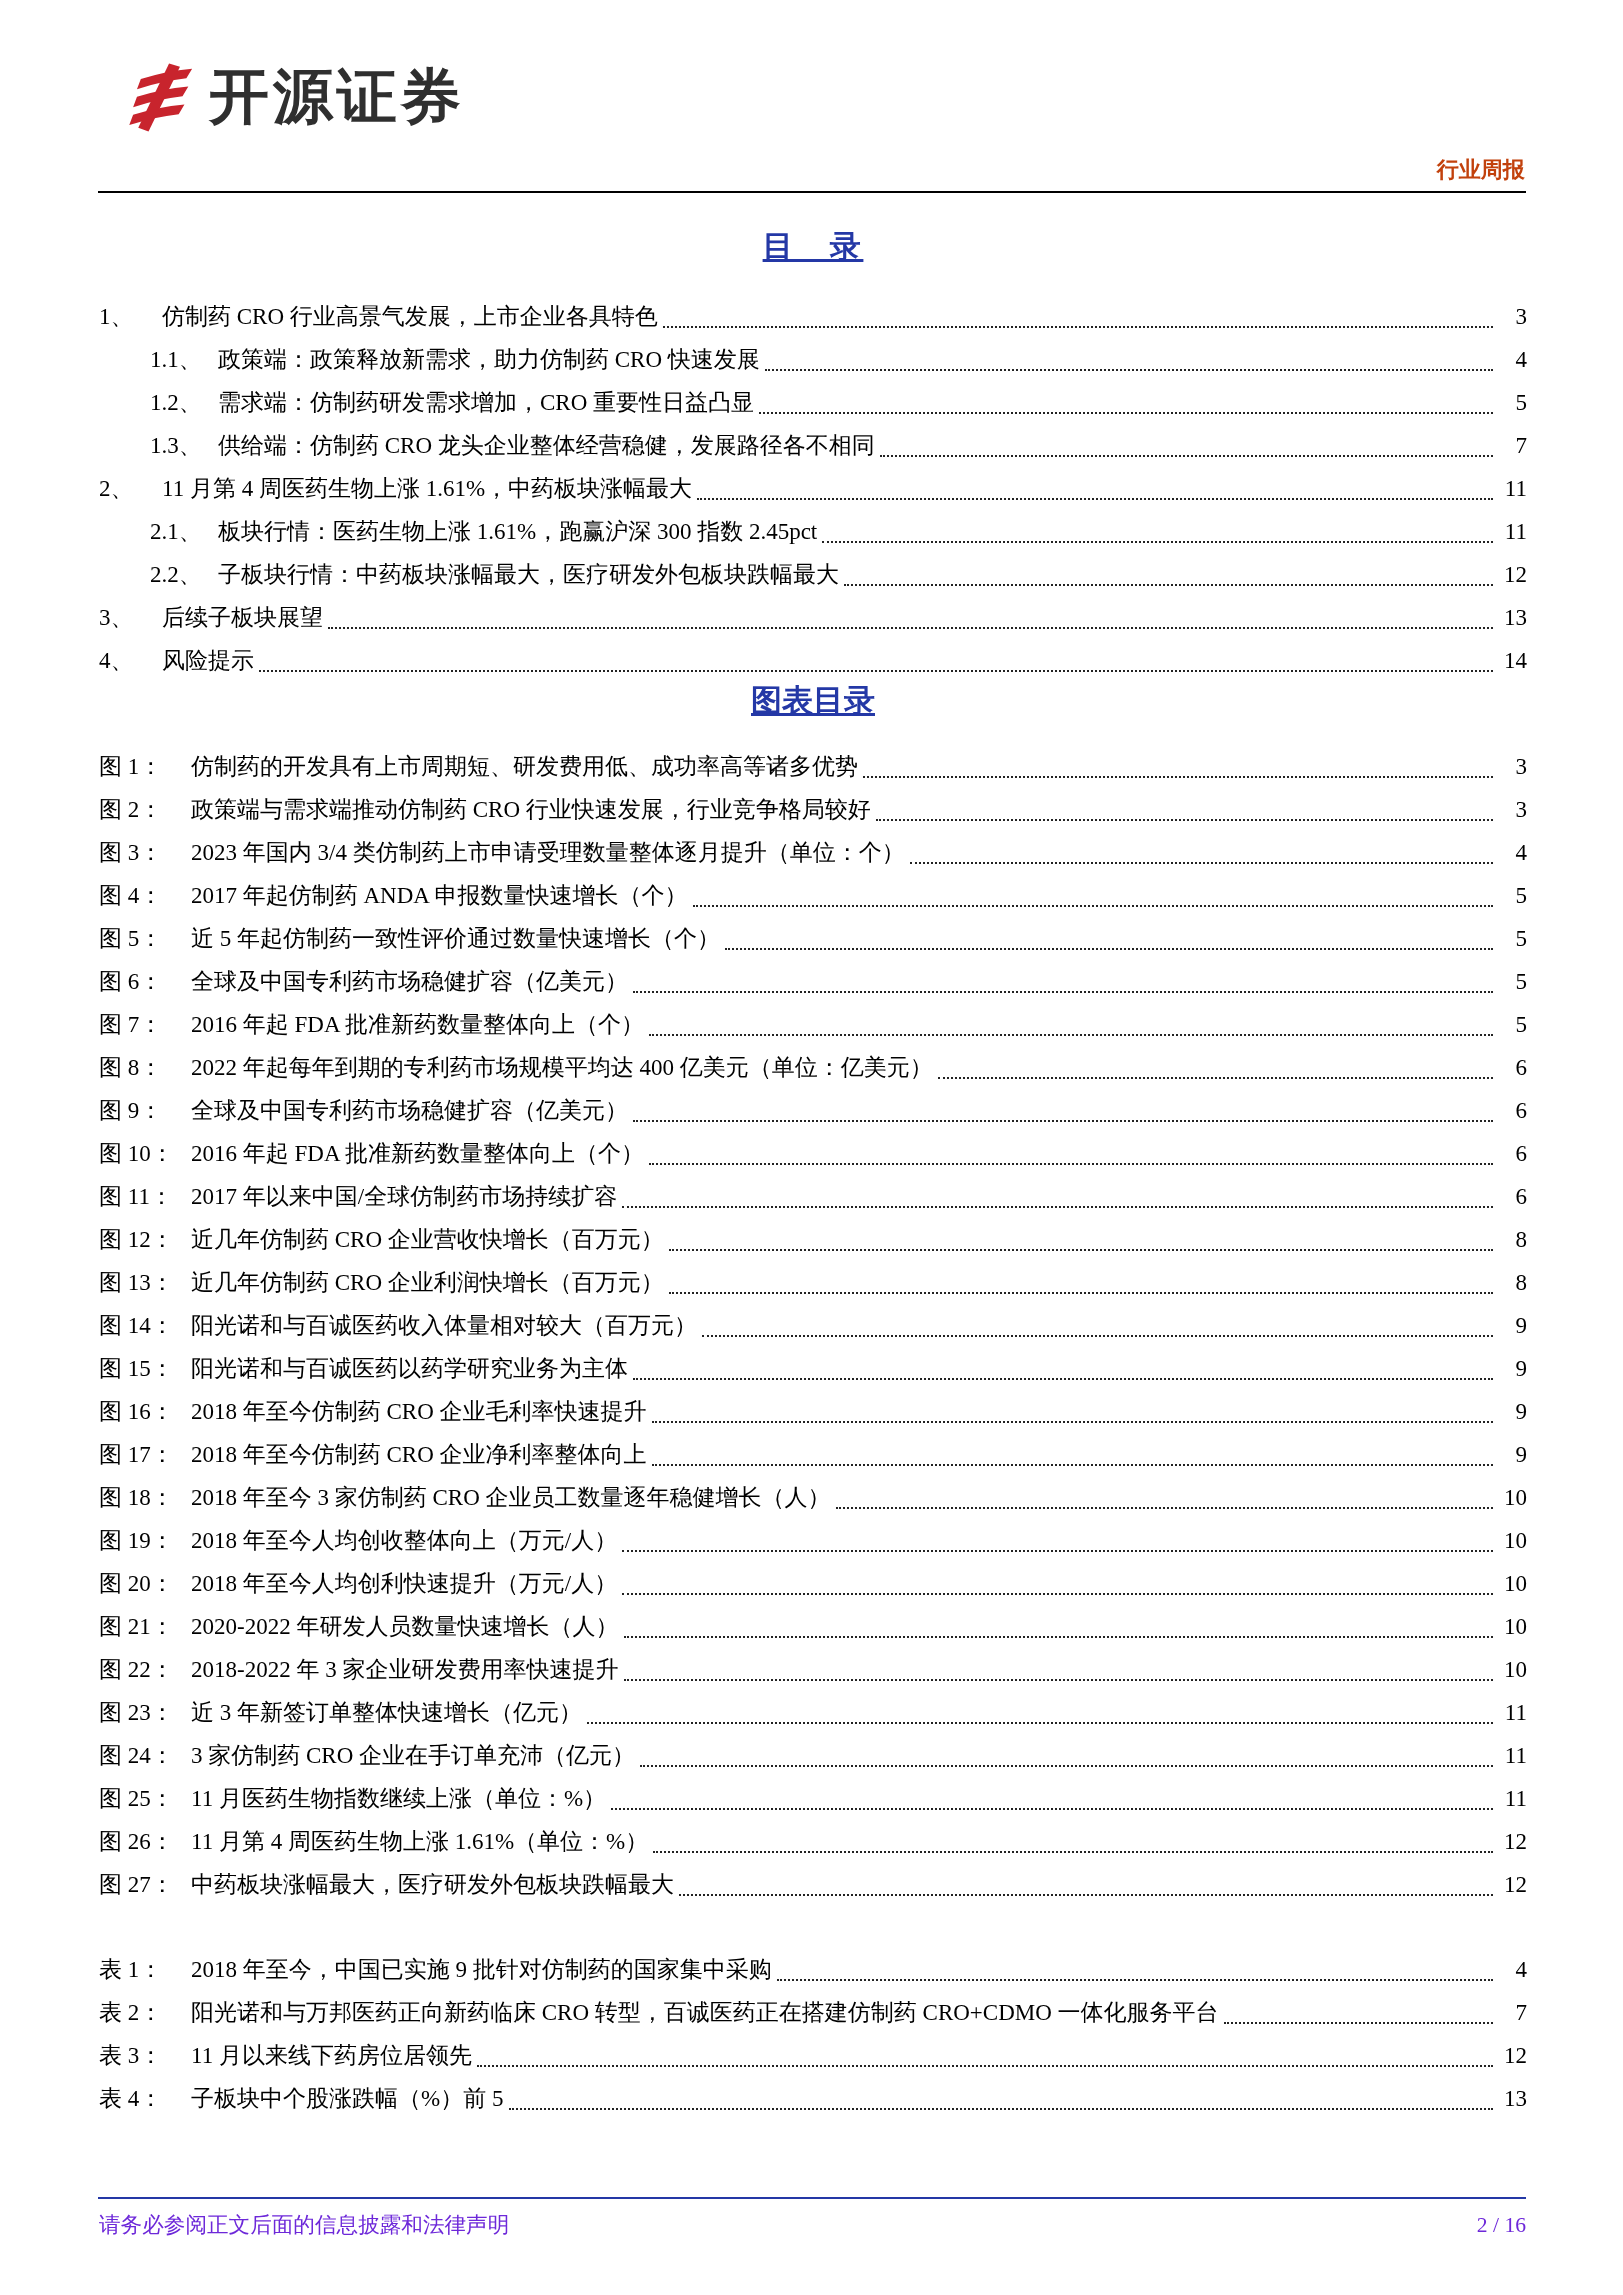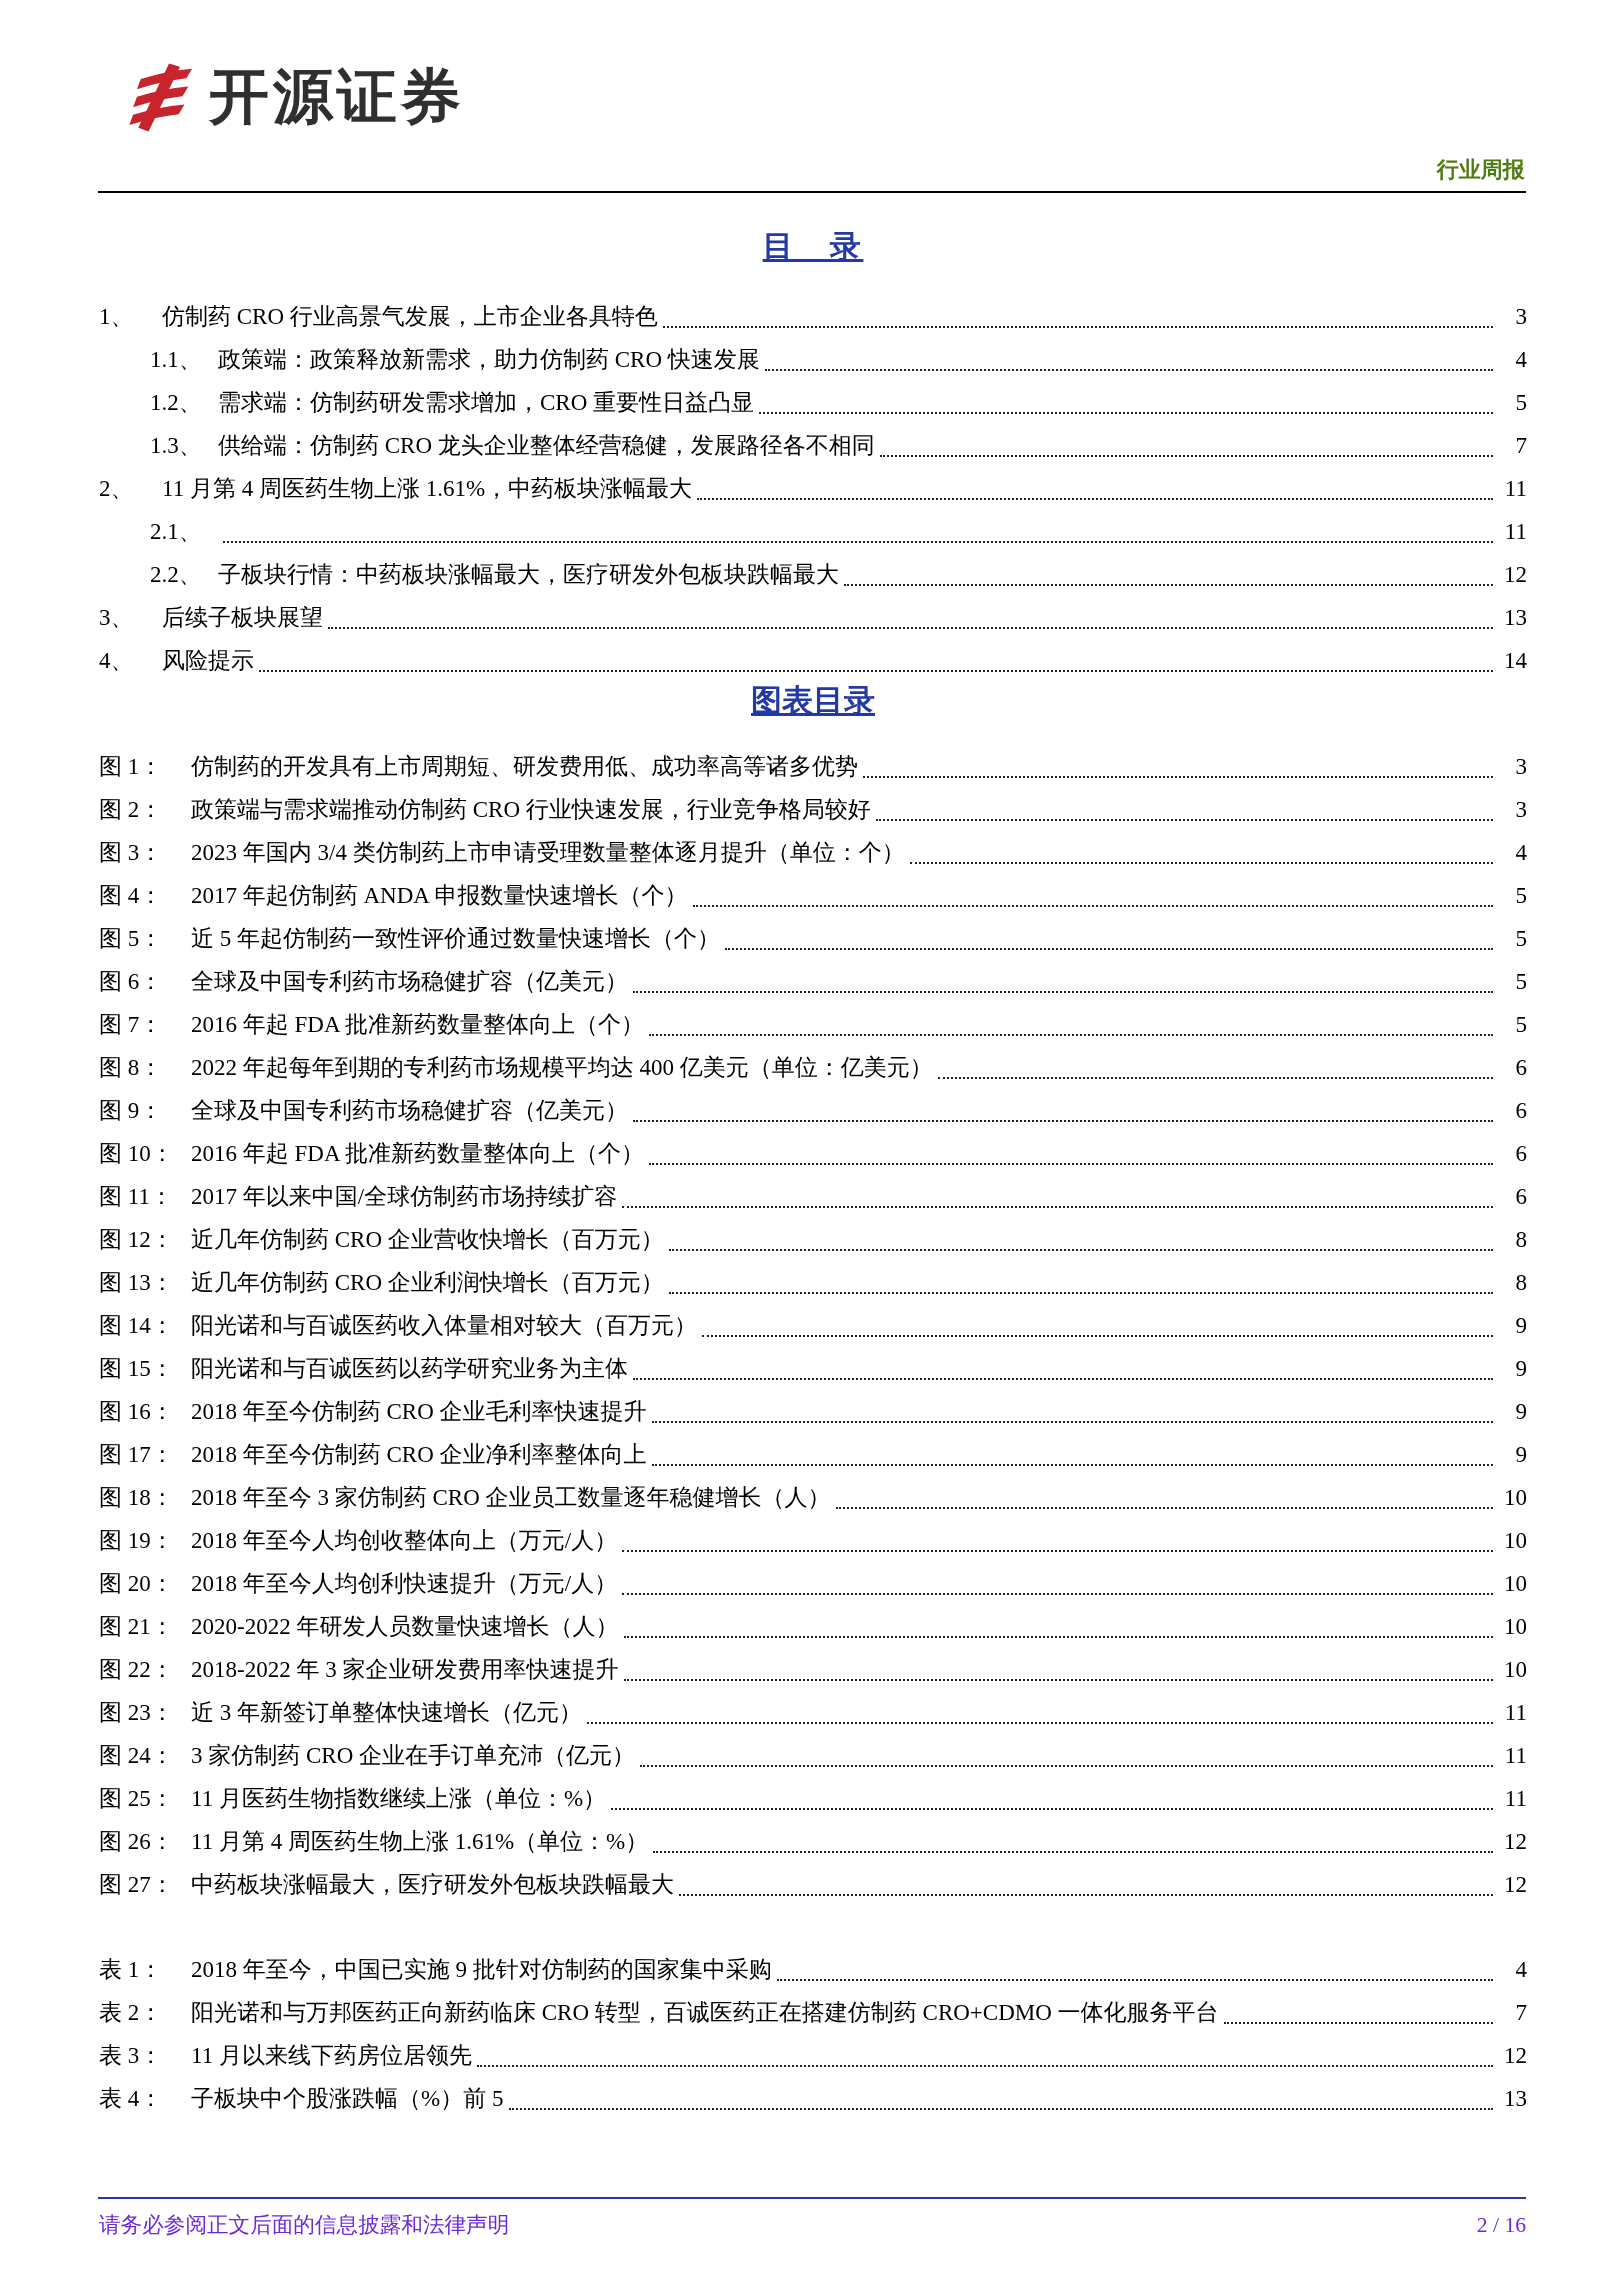--- a/index.html
+++ b/index.html
@@ -17,21 +17,21 @@
   
   .header { position:absolute; left:98px; right:97px; top:52px; height:139px; }
   .logo { position:absolute; left:21px; top:5.2px; display:flex; align-items:center; gap:13px; }
   .logo-icon { width:77px; height:71px; }
   .logo-text {
     font-family:Liberation Sans, sans-serif;
     font-weight:bold; font-size:60px; color:#2f2f2f; letter-spacing:3.9px;
   }
   .report-type {
     position:absolute; right:1.3px; bottom:6.5px;
-    font-size:22px; font-weight:bold; color:#4d7c0f;
+    font-size:22px; font-weight:bold; color:#c2410c;
   }
   .header-rule { position:absolute; left:98px; right:97px; top:191px; border-top:2px solid #000; }
 
   
   .content { position:absolute; left:99px; right:96px; top:228px; }
   .section-title {
     text-align:center;
     color:#2438A6;
     font-size:31px; font-weight:bold;
     font-family:"Liberation Serif","DejaVu Serif",serif;
@@ -126,20 +126,21 @@
 
         <div class="row toc-row level-1">
           <span class="num">2、</span>
           <span class="text">11 月第 4 周医药生物上涨 1.61%，中药板块涨幅最大</span>
           <span class="leader"></span>
           <span class="pg">11</span>
         </div>
 
         <div class="row toc-row level-2">
           <span class="num">2.1、</span>
+          <span class="text">板块行情：医药生物上涨 1.61%，跑赢沪深 300 指数 2.45pct</span>
           <span class="leader"></span>
           <span class="pg">11</span>
         </div>
 
         <div class="row toc-row level-2">
           <span class="num">2.2、</span>
           <span class="text">子板块行情：中药板块涨幅最大，医疗研发外包板块跌幅最大</span>
           <span class="leader"></span>
           <span class="pg">12</span>
         </div>

